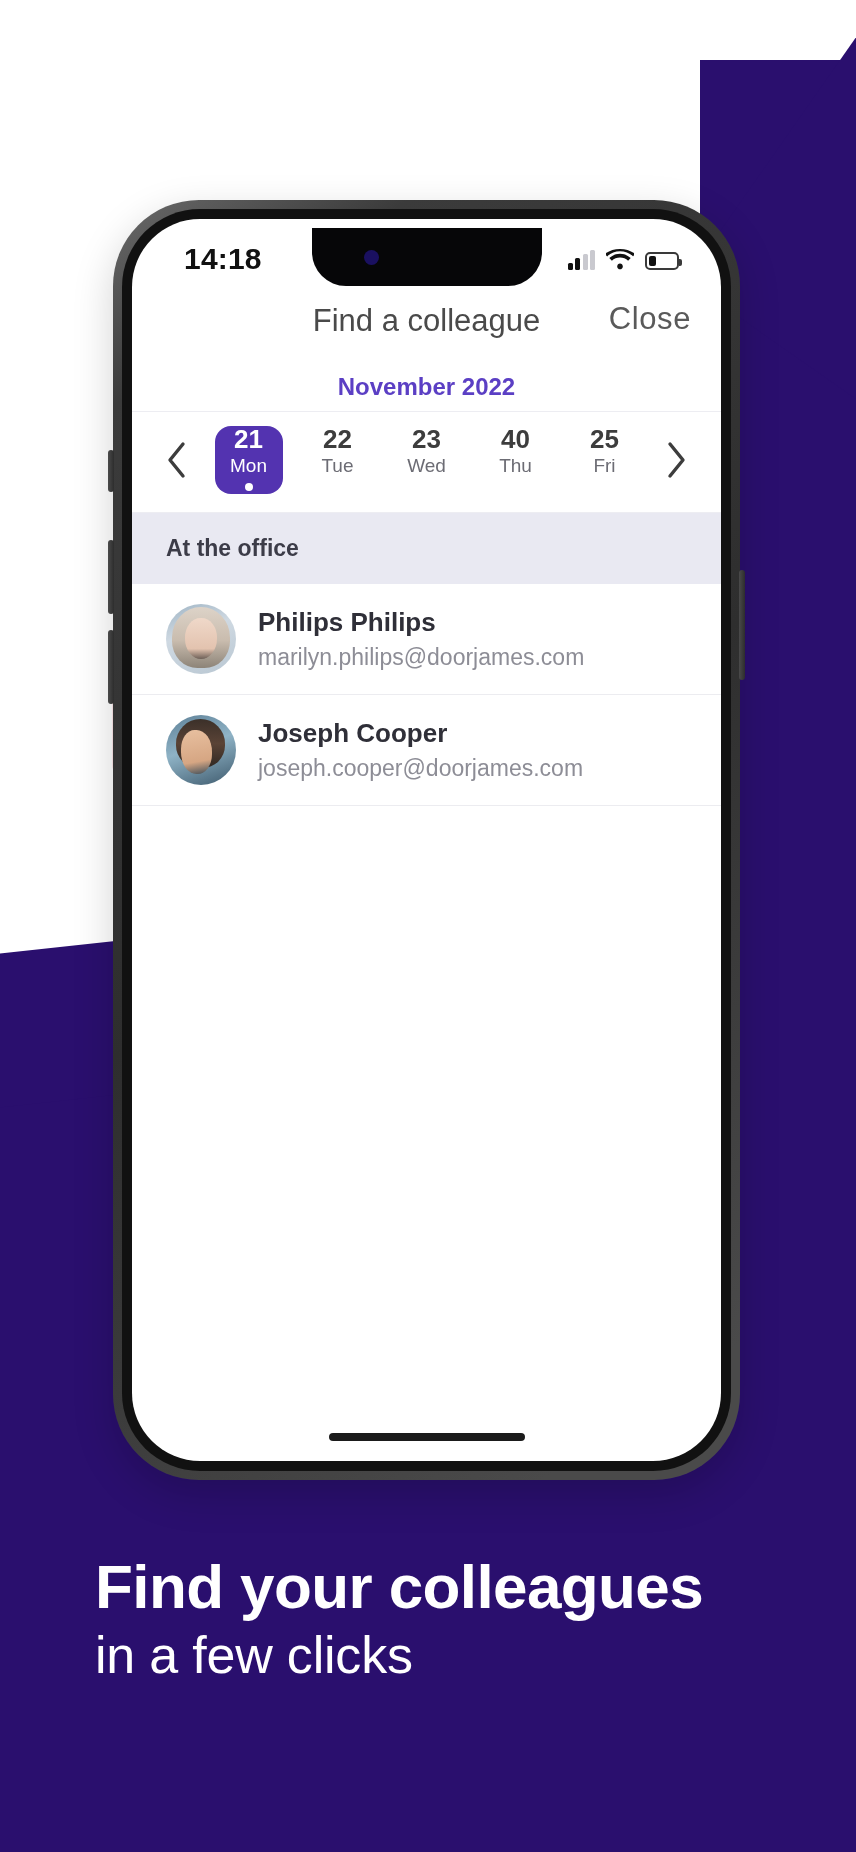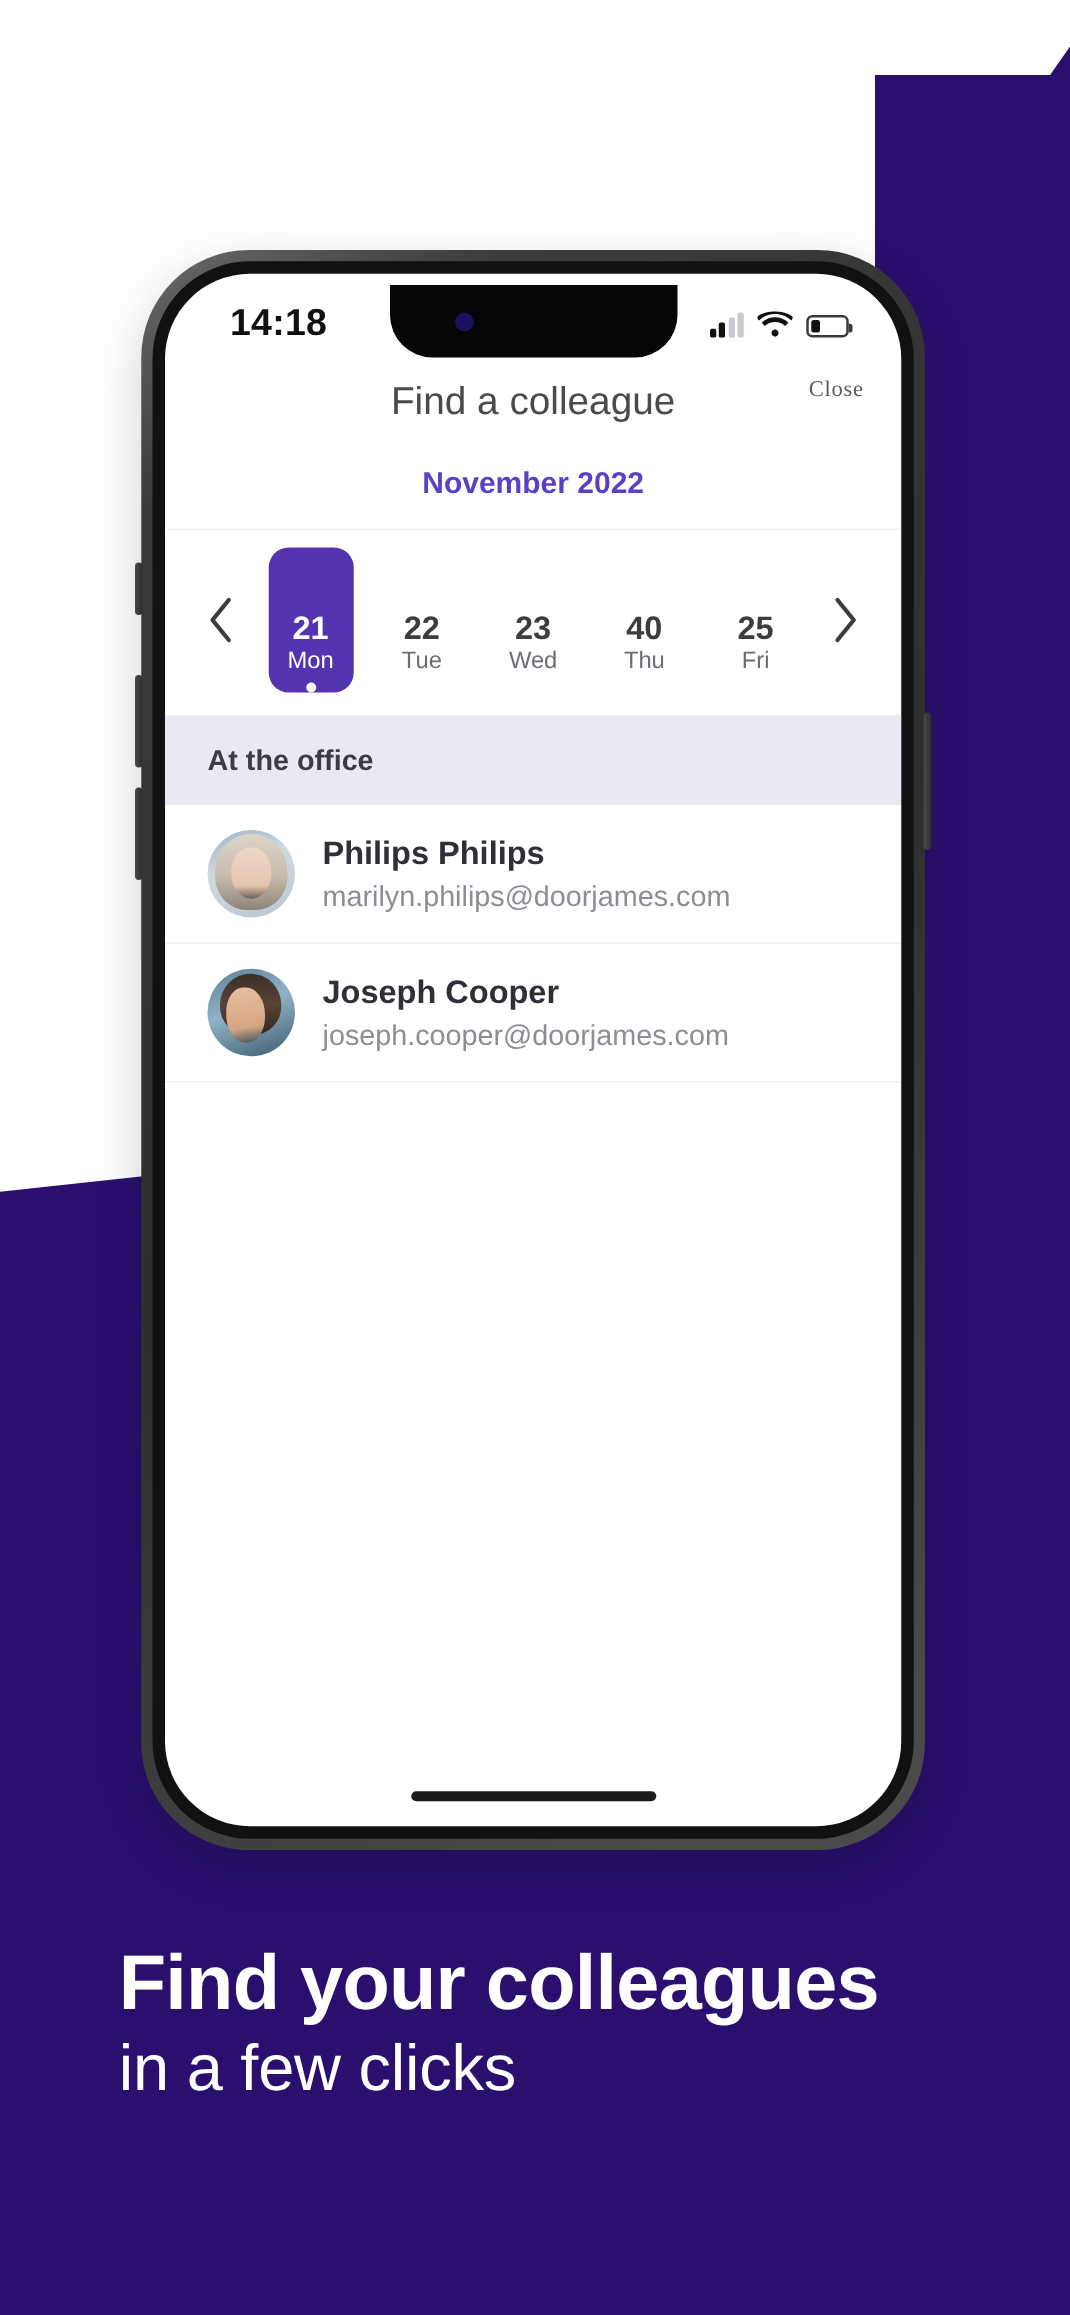--- a/index.html
+++ b/index.html
@@ -171,32 +171,32 @@
     padding: 18px 30px 26px 30px;
   }
   #screen-title {
     font-size: 31px;
     color: #4a4a4a;
     font-weight: normal;
   }
   #close-button {
     position: absolute;
     right: 30px; top: 16px;
-    font-size: 18px;
+    font-size: 31px;
     color: #5a5a5a;
     letter-spacing: 0.6px;
     background: none; border: none;
-    font-family: Liberation Serif, serif;
+    font-family: Liberation Sans, sans-serif;
     cursor: pointer;
   }
 
   
   #month-row {
     text-align: center;
-    padding: 8px 0 22px 0;
+    padding: 8px 0 10px 0;
     border-bottom: 1px solid #ededf2;
   }
   #month-label {
     font-size: 24px;
     font-weight: bold;
     color: #5b3fc4;
   }
 
   
   #week-strip {
@@ -215,26 +215,26 @@
   }
   .nav-arrow svg { display: block; }
   #days-row {
     flex: 1;
     display: flex;
     align-items: center;
     justify-content: space-around;
   }
   .day-cell {
     width: 68px;
-    height: 116px;
+    height: 68px;
     border-radius: 16px;
     display: flex;
     flex-direction: column;
     align-items: center;
-    justify-content: flex-end;
+    justify-content: flex-start;
     gap: 3px;
     cursor: pointer;
   }
   .day-cell.selected { background: #5333b0; }
   .day-num {
     font-size: 26px;
     font-weight: bold;
     color: #3d3d3d;
     line-height: 1.05;
   }

